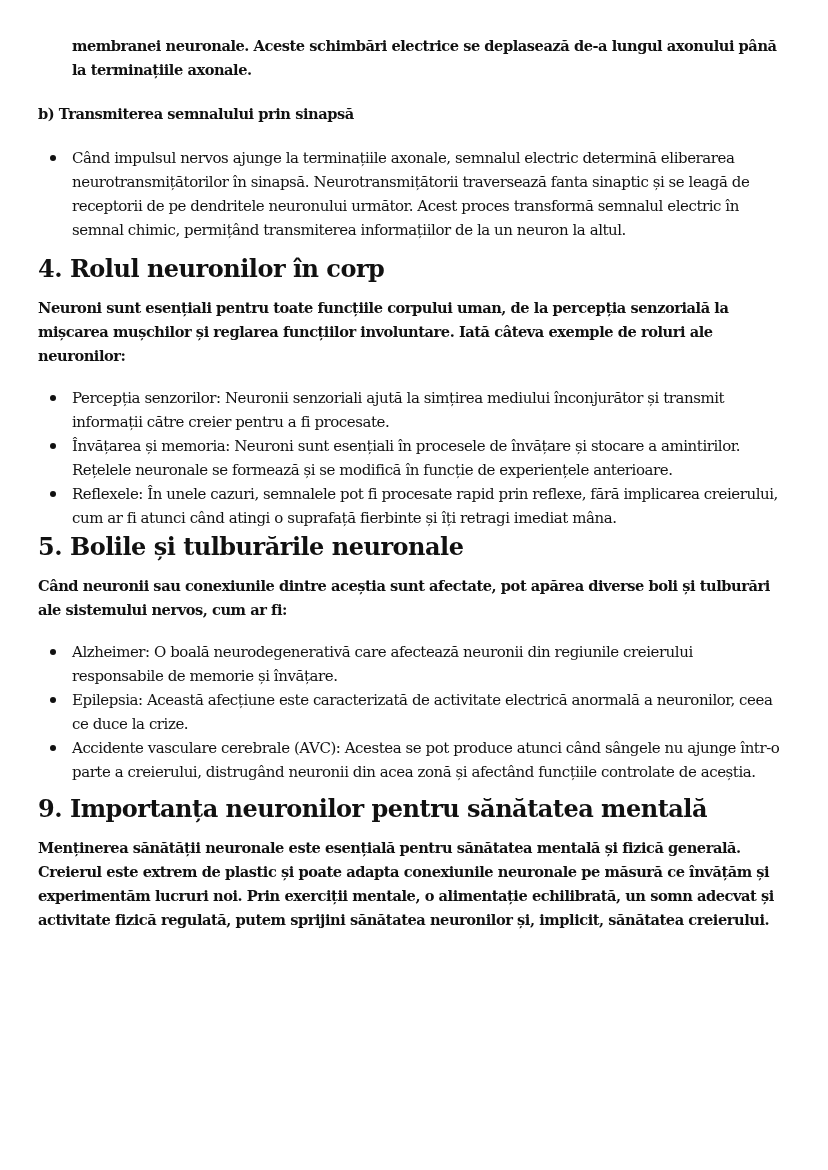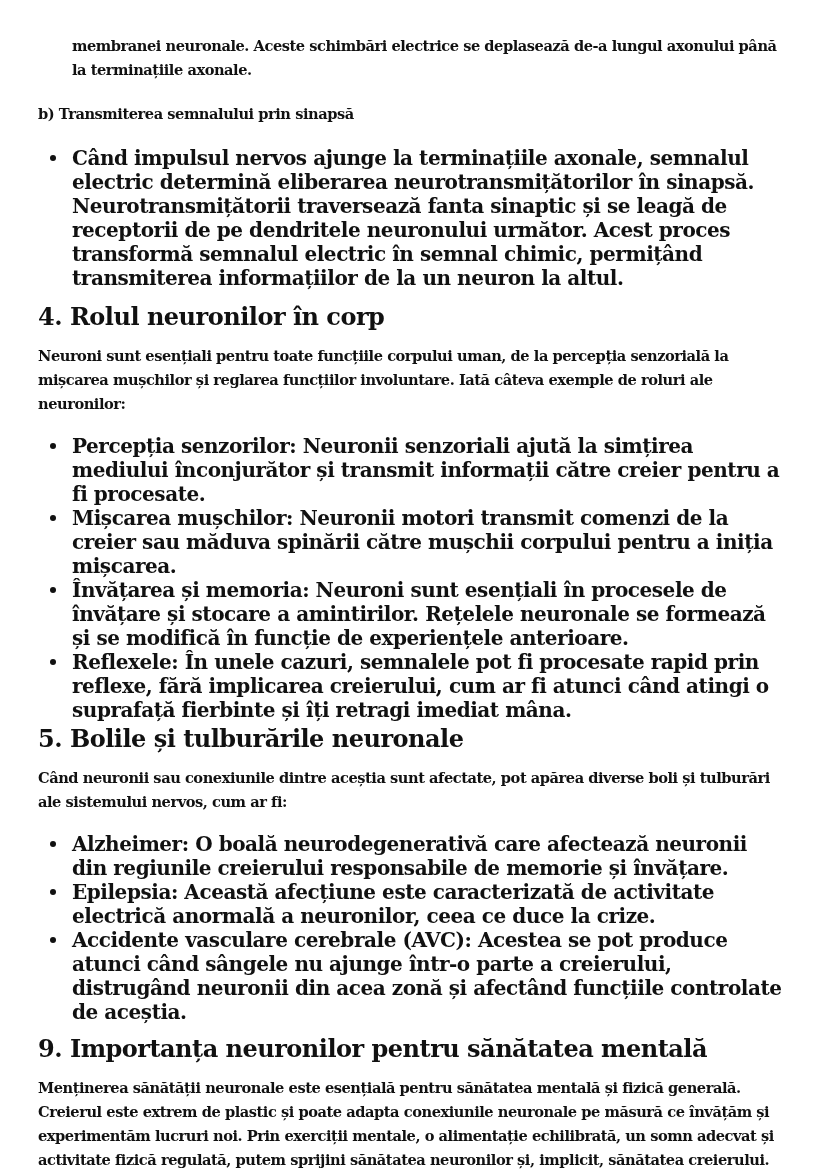--- a/index.html
+++ b/index.html
@@ -22,22 +22,22 @@
       font-weight: bold;
       font-size: 24px;
       line-height: 26px;
       letter-spacing: -0.5px;
       margin: 0 0 14px 0;
     }
     ul.blist { list-style: none; margin: 0 0 8px 0; padding: 0; }
     ul.blist li {
       position: relative;
       padding-left: 34px;
-      font-weight: bold;
-      font-size: 20px;
+      font-weight: normal;
+      font-size: 15px;
       line-height: 24px;
       letter-spacing: -0.45px;
     }
     ul.blist li .bullet {
       position: absolute; left: 12px; top: 9px;
       width: 6px; height: 6px; border-radius: 50%; background: #111;
     }
     .intro { margin-bottom: 18px; }
   </style>
 </head>
@@ -49,21 +49,20 @@
 
   <h3 class="subhead">b) Transmiterea semnalului prin sinapsă</h3>
   <ul class="blist" style="margin-bottom:14px">
     <li><span class="bullet"></span><span>Când impulsul nervos ajunge la terminațiile axonale, semnalul electric determină eliberarea neurotransmițătorilor în sinapsă. Neurotransmițătorii traversează fanta sinaptic și se leagă de receptorii de pe dendritele neuronului următor. Acest proces transformă semnalul electric în semnal chimic, permițând transmiterea informațiilor de la un neuron la altul.</span></li>
   </ul>
 
   <h2 class="heading">4. Rolul neuronilor în corp</h2>
   <p class="para intro">Neuroni sunt esențiali pentru toate funcțiile corpului uman, de la percepția senzorială la mișcarea mușchilor și reglarea funcțiilor involuntare. Iată câteva exemple de roluri ale neuronilor:</p>
   <ul class="blist" style="margin-bottom:4px">
     <li><span class="bullet"></span><span>Percepția senzorilor: Neuronii senzoriali ajută la simțirea mediului înconjurător și transmit informații către creier pentru a fi procesate.</span></li>
-    <li><span class="bullet"></span><span>Mișcarea mușchilor: Neuronii motori transmit comenzi de la creier sau măduva spinării către mușchii corpului pentru a iniția mișcarea.</span></li>
     <li><span class="bullet"></span><span>Învățarea și memoria: Neuroni sunt esențiali în procesele de învățare și stocare a amintirilor. Rețelele neuronale se formează și se modifică în funcție de experiențele anterioare.</span></li>
     <li><span class="bullet"></span><span>Reflexele: În unele cazuri, semnalele pot fi procesate rapid prin reflexe, fără implicarea creierului, cum ar fi atunci când atingi o suprafață fierbinte și îți retragi imediat mâna.</span></li>
   </ul>
 
   <h2 class="heading">5. Bolile și tulburările neuronale</h2>
   <p class="para intro">Când neuronii sau conexiunile dintre aceștia sunt afectate, pot apărea diverse boli și tulburări ale sistemului nervos, cum ar fi:</p>
   <ul class="blist" style="margin-bottom:12px">
     <li><span class="bullet"></span><span>Alzheimer: O boală neurodegenerativă care afectează neuronii din regiunile creierului responsabile de memorie și învățare.</span></li>
     <li><span class="bullet"></span><span>Epilepsia: Această afecțiune este caracterizată de activitate electrică anormală a neuronilor, ceea ce duce la crize.</span></li>
     <li><span class="bullet"></span><span>Accidente vasculare cerebrale (AVC): Acestea se pot produce atunci când sângele nu ajunge într-o parte a creierului, distrugând neuronii din acea zonă și afectând funcțiile controlate de aceștia.</span></li>

